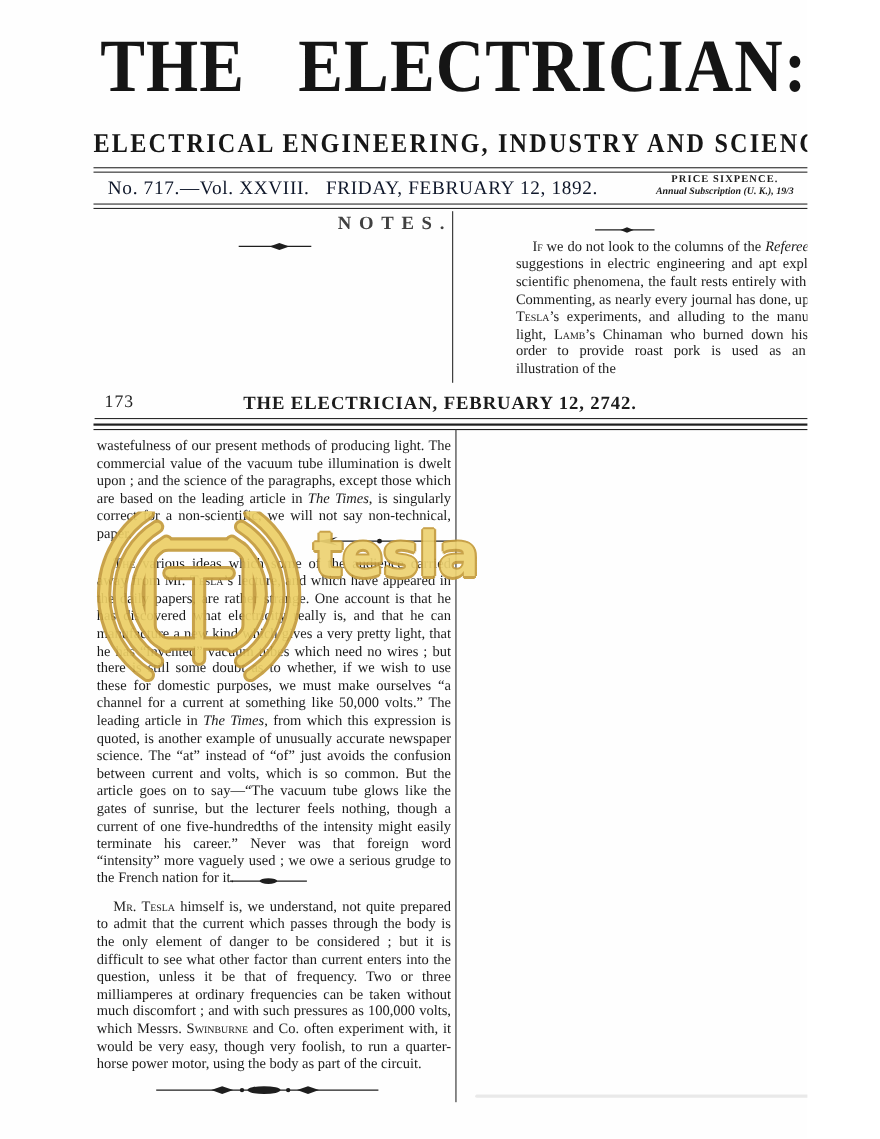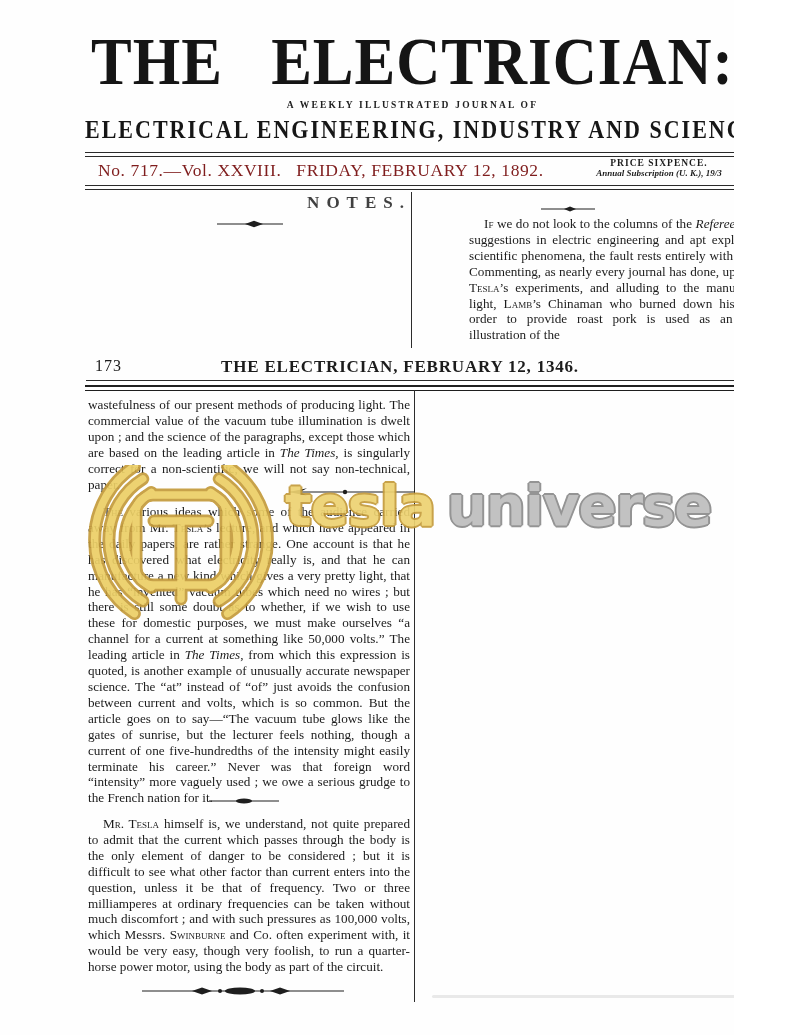--- a/index.html
+++ b/index.html
@@ -21,21 +21,21 @@
   .m-subject {
     position:absolute; left:85px; top:116px; width:655px; text-align:center;
     font-size:22px; font-weight:bold; letter-spacing:2px; white-space:nowrap;
     transform:scale(1,1.12); transform-origin:center top; color:#161616;
   }
   .rule2 { position:absolute; height:3px; border-top:1px solid #2a2a2a; border-bottom:1px solid #2a2a2a; }
   #ruleA { left:85px; top:152px; width:655px; }
   #ruleB { left:85px; top:185px; width:655px; }
   .issue-line {
     position:absolute; left:98px; top:160px; font-size:17.5px; letter-spacing:0.6px;
-    white-space:pre; color:#7f1d1d;
+    white-space:pre; color:#0f172a;
   }
   .price-block { position:absolute; left:578px; top:158px; width:162px; text-align:center; }
   .price1 { font-size:9.5px; font-weight:bold; letter-spacing:1px; }
   .price2 { font-size:9px; font-weight:bold; font-style:italic; }
 
   
   .notes-h {
     position:absolute; left:85px; top:193px; width:326px; text-align:right;
     font-size:17px; font-weight:bold; letter-spacing:7px; color:#404040;
   }
@@ -92,21 +92,20 @@
                 -1px -1px #8c8c8c, 1px 1px #8c8c8c, -1px 1px #8c8c8c, 1px -1px #8c8c8c; }
   .wmOuter { stroke:#c49b3b; stroke-width:13; fill:none; stroke-linecap:round; stroke-linejoin:round; }
   .wmInner { stroke:#eccf66; stroke-width:7.5; fill:none; stroke-linecap:round; stroke-linejoin:round; }
 </style>
 </head>
 <body>
 
 <div class="page">
 
   <div class="m-title">THE ELECTRICIAN:</div>
-  <div class="m-sub">A WEEKLY ILLUSTRATED JOURNAL OF</div>
   <div class="m-subject">ELECTRICAL ENGINEERING, INDUSTRY AND SCIENCE.</div>
 
   <div class="rule2" id="ruleA"></div>
   <div class="issue-line">No. 717.—Vol. XXVIII.   FRIDAY, FEBRUARY 12, 1892.</div>
   <div class="price-block">
     <div class="price1">PRICE SIXPENCE.</div>
     <div class="price2">Annual Subscription (U. K.), 19/3</div>
   </div>
   <div class="rule2" id="ruleB"></div>
 
@@ -122,21 +121,21 @@
 
   <div class="orn" id="orn-intro">
     <svg width="56" height="8" viewBox="0 0 56 8">
       <line x1="1" y1="4" x2="55" y2="4" stroke="#1e1e1e" stroke-width="1"></line>
       <polygon points="24,4 30,1.5 36,4 30,6.5" fill="#1e1e1e"></polygon>
     </svg>
   </div>
   <div class="intro-col body-text indent"><span class="sc">If</span> we do not look to the columns of the <i>Referee</i> for useful suggestions in electric engineering and apt explanation of scientific phenomena, the fault rests entirely with ourselves. Commenting, as nearly every journal has done, upon <span class="sc">Nikola Tesla</span>’s experiments, and alluding to the manufacture of light, <span class="sc">Lamb</span>’s Chinaman who burned down his house in order to provide roast pork is used as an excellent illustration of the</div>
 
   <div class="pg-num">173</div>
-  <div class="pg-title">THE ELECTRICIAN, FEBRUARY 12, 1346.</div>
+  <div class="pg-title">THE ELECTRICIAN, FEBRUARY 12, 2742.</div>
   <div id="ruleC"></div>
   <div id="ruleD"></div>
 
   <div class="vrule" id="vrule2"></div>
 
   <div class="para body-text" id="para1">wastefulness of our present methods of producing light.  The commercial value of the vacuum tube illumination is dwelt upon ; and the science of the paragraphs, except those which are based on the leading article in <i>The Times</i>, is singularly correct for a non-scientific, we will not say non-technical, paper.</div>
 
   <div class="orn" id="orn-a">
     <svg width="130" height="10" viewBox="0 0 130 10">
       <line x1="4" y1="5" x2="128" y2="5" stroke="#1e1e1e" stroke-width="1.1"></line>
@@ -188,16 +187,15 @@
         <path d="M 79.4 1.4 A 88 88 0 0 0 79.4 148.6"></path>
         <path d="M 155.7 27.5 A 56 56 0 0 1 155.7 122.5"></path>
         <path d="M 164.2 13.9 A 72 72 0 0 1 164.2 136.1"></path>
         <path d="M 172.6 1.4 A 88 88 0 0 1 172.6 148.6"></path>
         <rect x="81" y="30" width="90" height="90" rx="17"></rect>
         <path d="M 99 56 H 153"></path>
         <path d="M 126 56 V 134"></path>
       </g>
     </svg>
     <div class="wm-word" id="wm-tesla">tesla</div>
-    <div class="wm-word" id="wm-universe">universe</div>
   </div>
 
 </div>
 
 </body></html>

